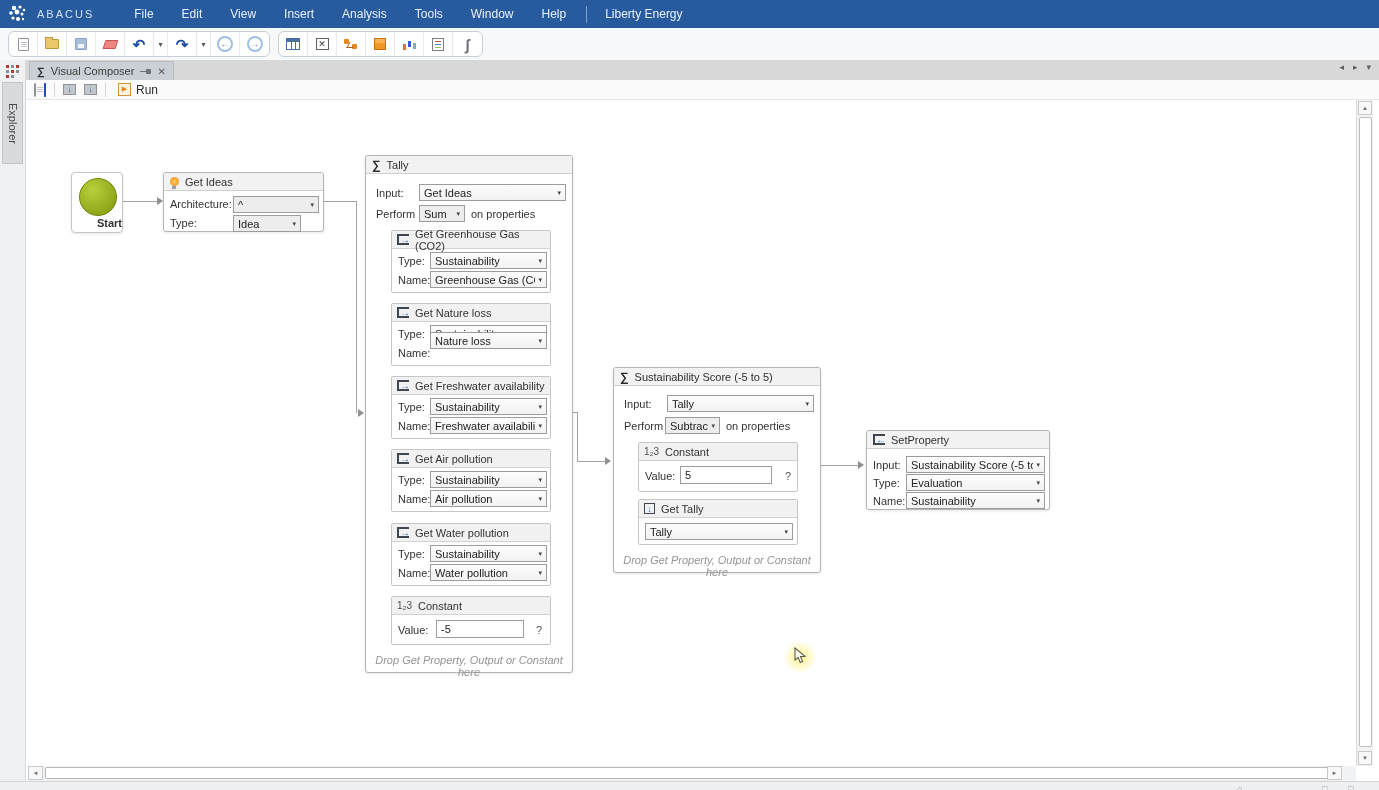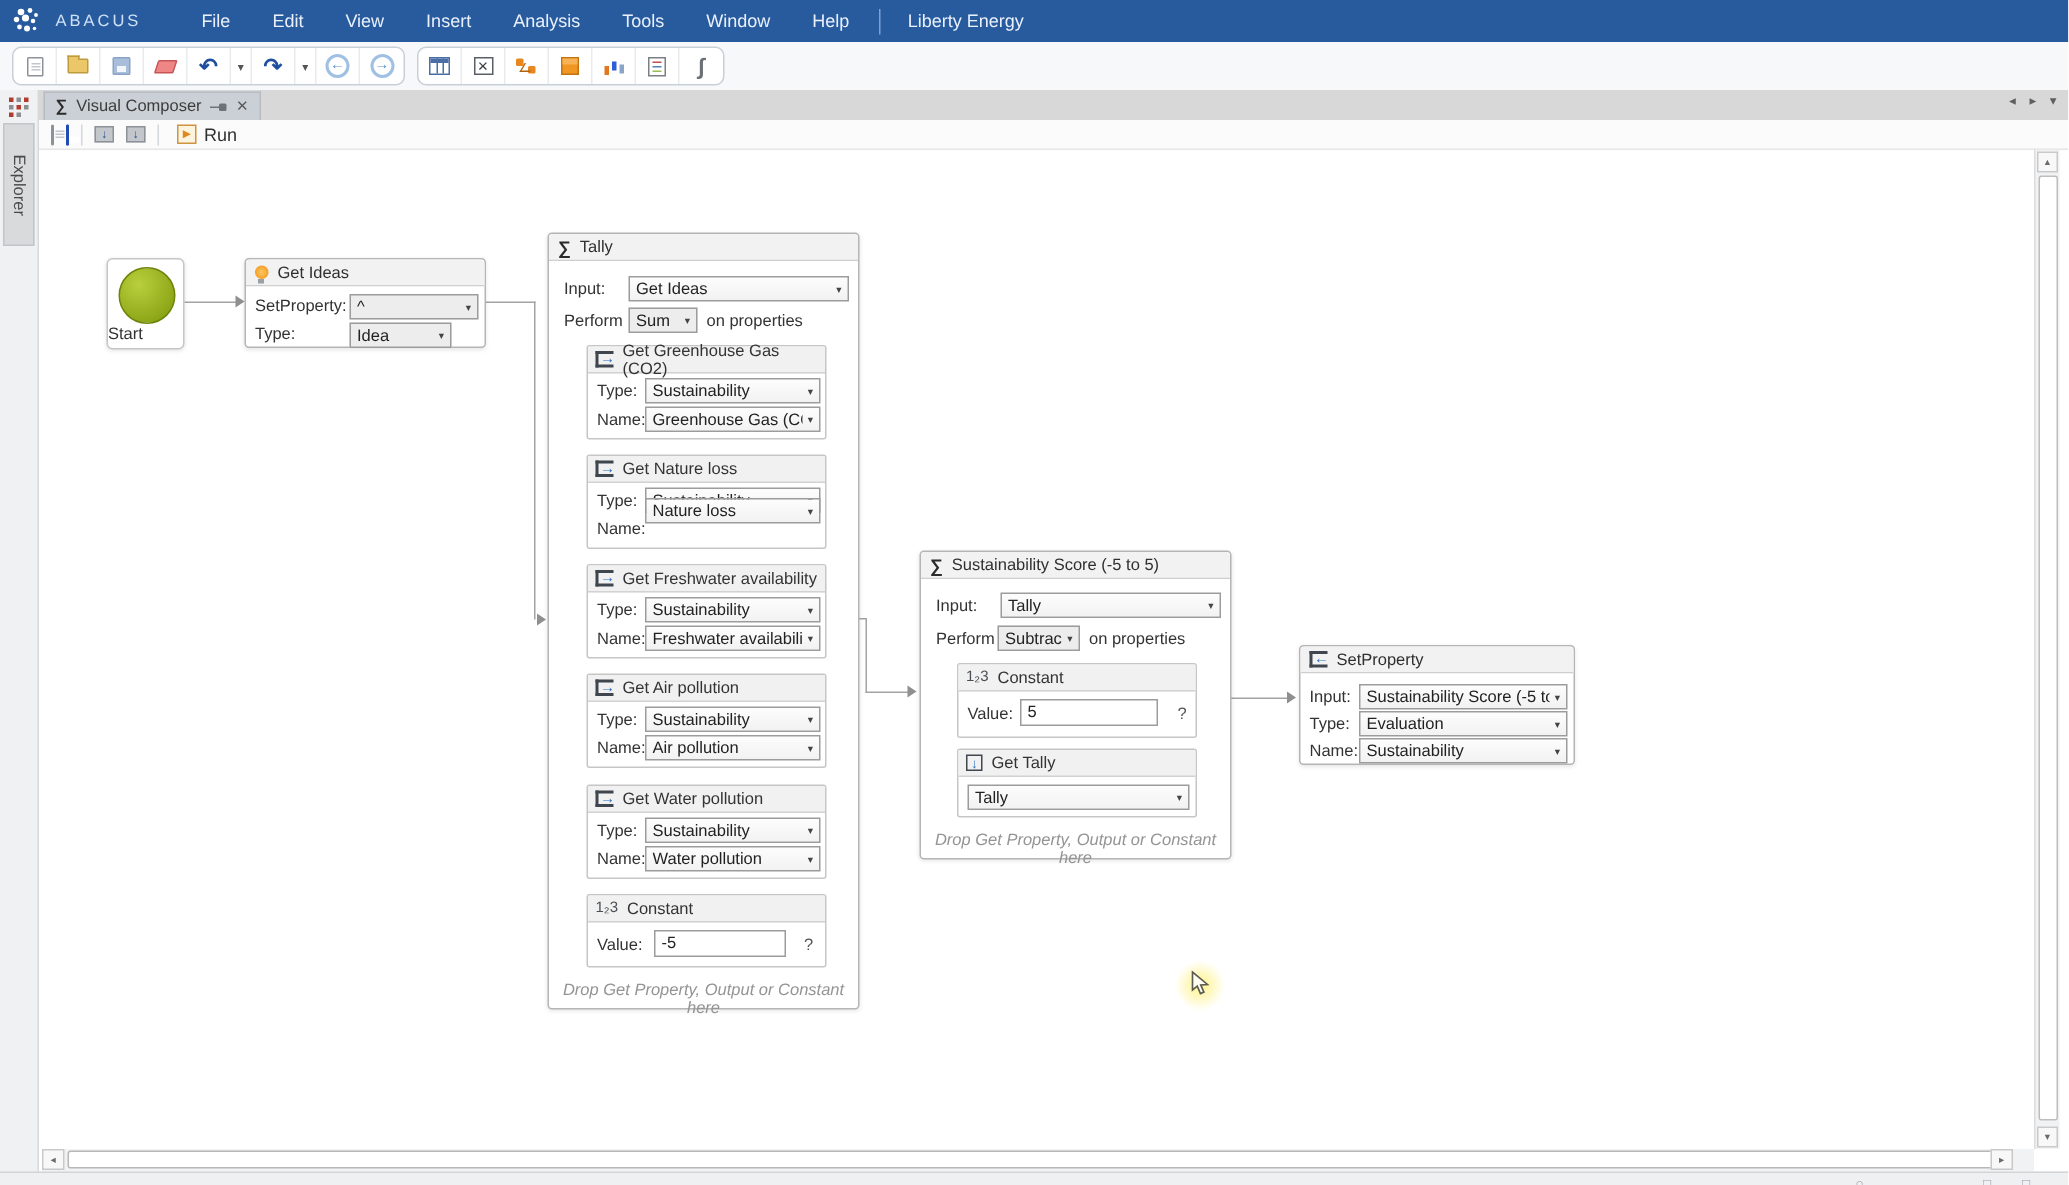--- a/index.html
+++ b/index.html
@@ -98,21 +98,21 @@
   .drop-hint { position:absolute; left:0; width:100%; text-align:center; font-style:italic; color:#949494; }
   .sigma-ic { font-weight:bold; color:#2b2b2b; font-size:12px; line-height:1; }
   .bulb-icon { width:9px; height:9px; border-radius:50%; background:radial-gradient(#ffc75e,#ef8e12); position:relative; }
   .bulb-icon::after { content:""; position:absolute; left:2px; bottom:-3px; width:4px; height:3px; background:#9aa0a6; }
   .gp-icon { width:12px; height:11px; border-left:2px solid #3f464e; border-top:2px solid #3f464e; border-bottom:2px solid #3f464e; color:#2a6fc4; font-weight:bold; font-size:10px; line-height:7px; padding-left:1px; }
   .go-icon { width:11px; height:11px; border:1px solid #3f464e; color:#2a6fc4; font-weight:bold; font-size:9px; display:flex; align-items:center; justify-content:center; }
   .const-icon { color:#4a4f55; font-size:10px; letter-spacing:0; }
 
   .start-node { position:absolute; left:71px; top:172px; width:52px; height:61px; background:#fff; border:1px solid #c6c6c6; border-radius:4px; box-shadow:0 1px 3px rgba(0,0,0,.10); }
   .start-circle { position:absolute; left:7px; top:5px; width:38px; height:38px; border-radius:50%; background:radial-gradient(circle at 35% 30%, #b9cf3d, #7e980a); border:1px solid #6d830a; }
-  .start-label { position:absolute; left:0; bottom:3px; width:100%; text-align:left; color:#333; }
+  .start-label { position:absolute; left:0; bottom:3px; width:100%; text-align:right; color:#333;font-weight:bold; }
 
   .cline { position:absolute; background:#a3a3a3; }
   .carrow { position:absolute; width:0; height:0; border-top:4px solid transparent; border-bottom:4px solid transparent; border-left:6px solid #8f8f8f; }
 
   .cursor-glow { position:absolute; left:755px; top:524px; width:34px; height:34px; border-radius:50%; background:radial-gradient(rgba(255,242,130,.95), rgba(255,242,130,0) 70%); }
   .cursor-svg { position:absolute; left:766px; top:531px; }
 
   
   .vscroll { position:absolute; left:1356px; top:100px; width:17px; height:666px; background:#f1f2f3; border-left:1px solid #dadcde; }
   .vscroll .sb-btn { position:absolute; left:1px; width:14px; height:14px; background:#f8f8f8; border:1px solid #c9c9c9; color:#6b6b6b; font-size:7px; display:flex; align-items:center; justify-content:center; }
@@ -281,21 +281,21 @@
     <div class="start-node" style="left:43px;top:56px">
       <span class="start-circle"></span>
       <span class="start-label">Start</span>
     </div>
 
     <div class="node" style="left:135px;top:56px;width:161px;height:60px">
       <div class="node-header">
         <span class="bulb-icon"></span>
         <span>Get Ideas</span>
       </div>
-      <span class="fld-label" style="left:6px;top:25px">SetProperty:</span>
+      <span class="fld-label" style="left:6px;top:25px">Architecture:</span>
       <div class="dd gray" style="left:69px;top:23px;width:86px">
         <span class="dd-val">^</span>
         <span class="dd-caret">▾</span>
       </div>
       <span class="fld-label" style="left:6px;top:44px">Type:</span>
       <div class="dd gray" style="left:69px;top:42px;width:68px">
         <span class="dd-val">Idea</span>
         <span class="dd-caret">▾</span>
       </div>
     </div>

